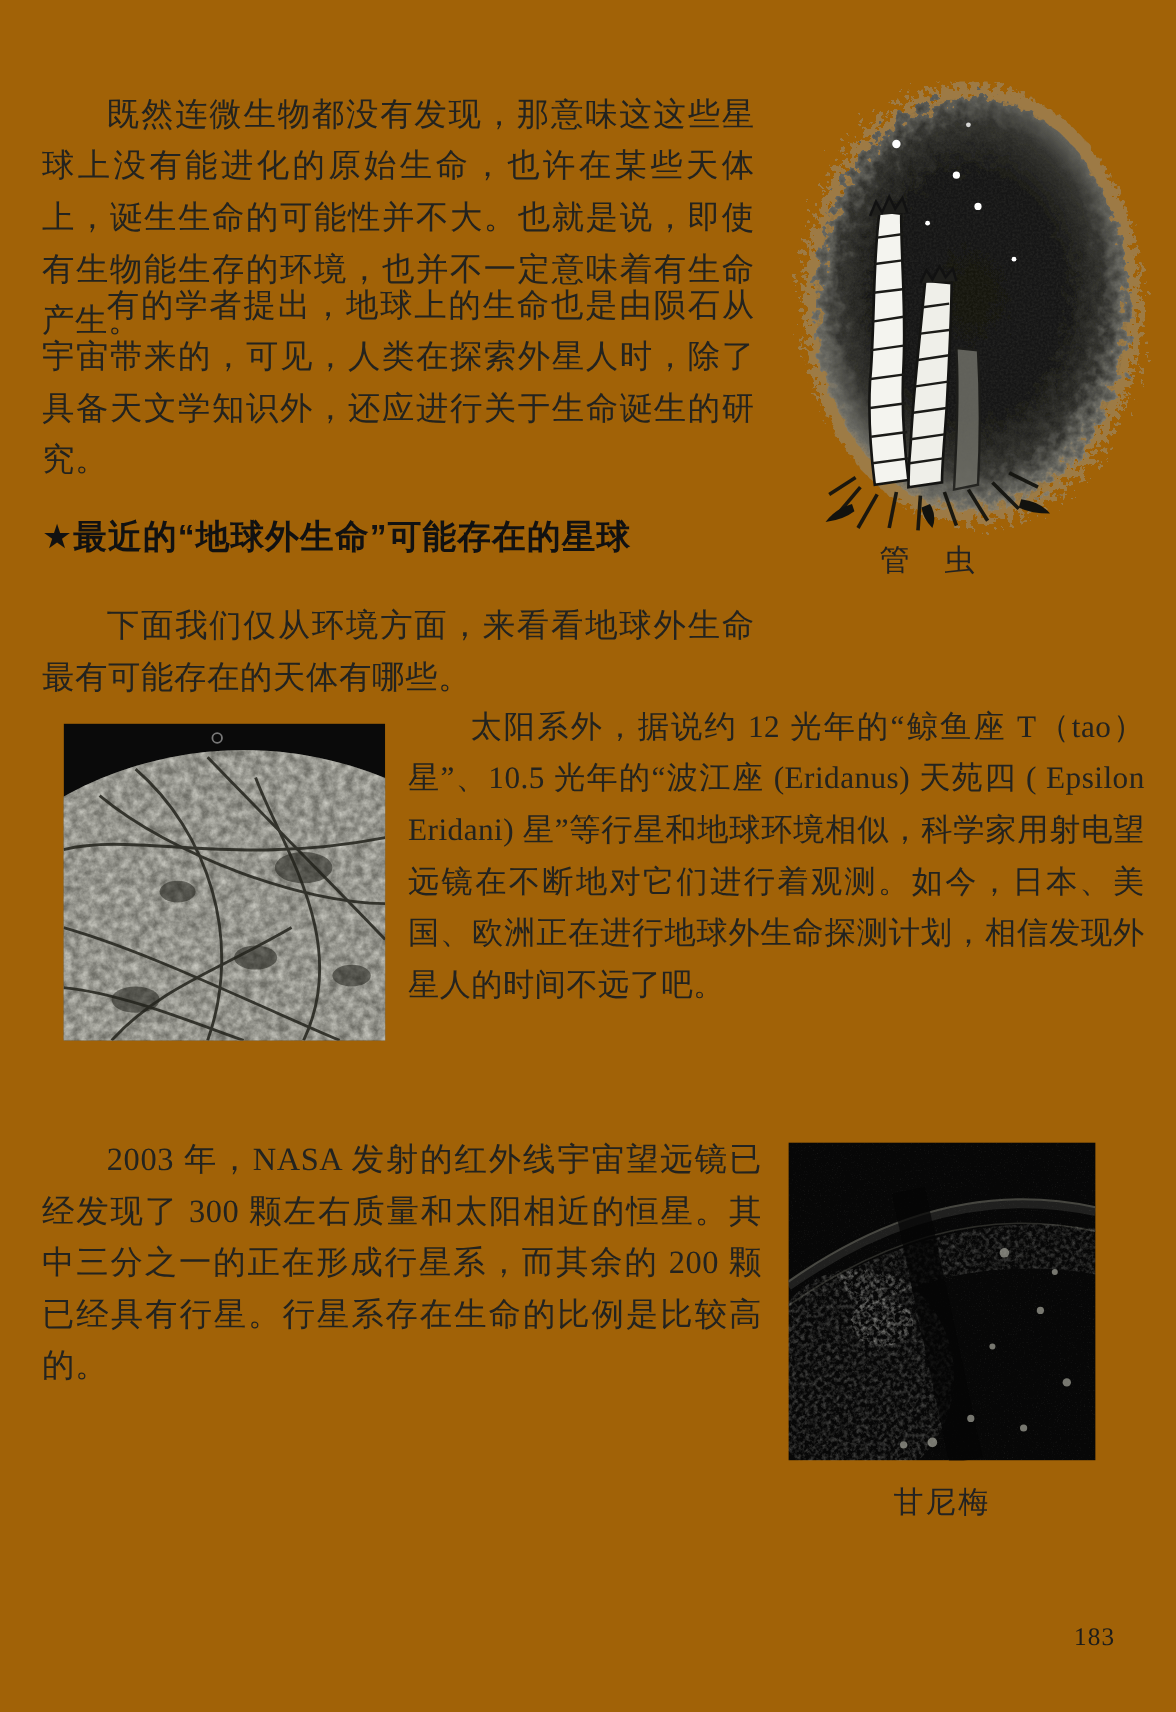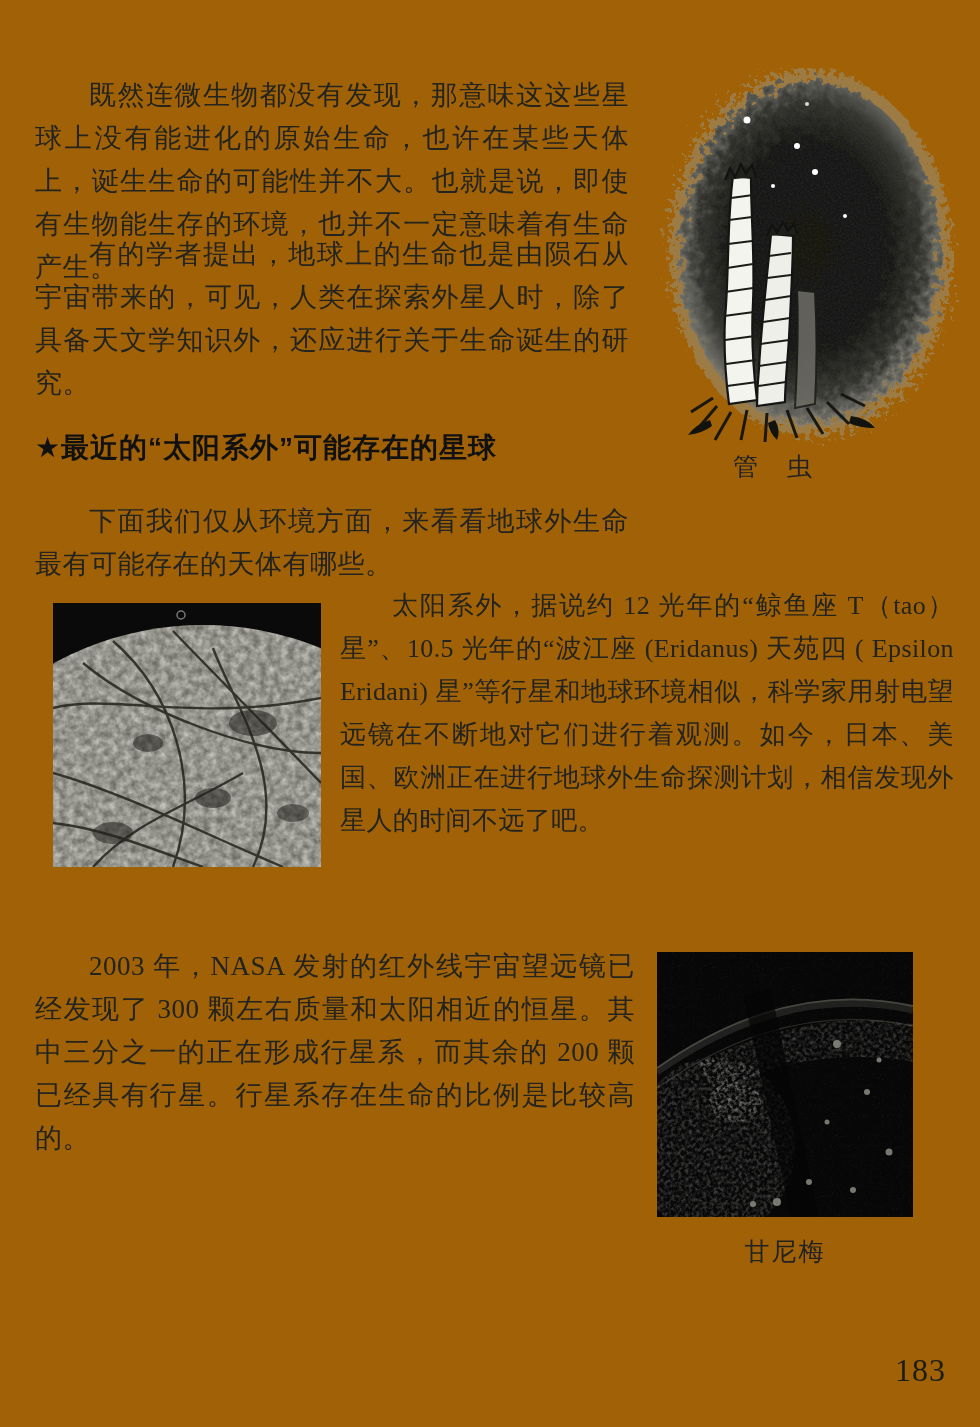--- a/index.html
+++ b/index.html
@@ -48,21 +48,21 @@
   .caption {
     font-family:"Liberation Sans","DejaVu Sans",sans-serif;
     font-size:25px;
     color:#222;
     letter-spacing:2px;
   }
   .caption.centered { text-align:center; }
   .pageno {
     position:absolute;
     left:895px; top:1352px;
-    font-size:32px;
+    font-size:21px;
     letter-spacing:1px;
     color:#1c1c1a;
     text-align:center;
   }
 </style>
 </head>
 <body>
 
 <div class="page">
 
@@ -126,21 +126,21 @@
         <path d="M58,330 L36,344"></path>
         <path d="M186,326 L210,338"></path>
       </g>
       <path d="M55,352 q-14,4 -22,15 q15,-2 24,-9 z" fill="#12120e"></path>
       <path d="M196,348 q16,2 24,12 q-16,0 -26,-5 z" fill="#12120e"></path>
       <path d="M120,352 q6,10 2,20 q-8,-8 -9,-17 z" fill="#12120e"></path>
     </svg>
     <div class="caption" style="padding-left:78px; margin-top:4px;">管　虫</div>
   </div>
 
-  <h2 class="heading">★最近的“太阳系外”可能存在的星球</h2>
+  <h2 class="heading">★最近的“地球外生命”可能存在的星球</h2>
 
   <p class="para indent" style="left:35px; top:500px; width:594px;">下面我们仅从环境方面，来看看地球外生命最有可能存在的天体有哪些。</p>
 
   <div class="figure" style="left:53px; top:603px; width:268px;">
     <svg width="268" height="264" viewBox="0 0 268 264">
       <defs>
         <filter id="eTex">
           <feTurbulence type="fractalNoise" baseFrequency="0.14" numOctaves="4" seed="11"></feTurbulence>
           <feColorMatrix type="matrix" values="0 0 0 0 0.72  0 0 0 0 0.72  0 0 0 0 0.66  0 0 0 1.1 -0.2"></feColorMatrix>
           <feComposite operator="in" in2="SourceGraphic"></feComposite>

